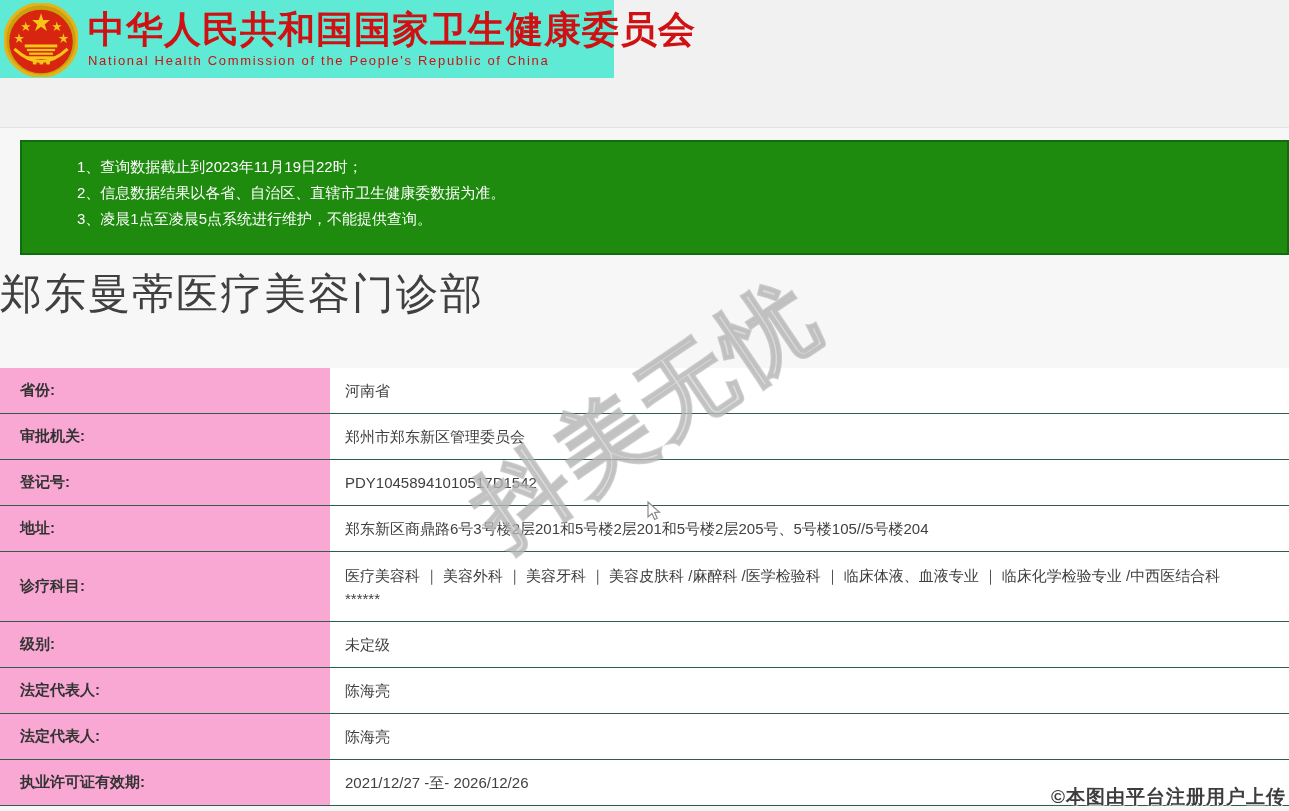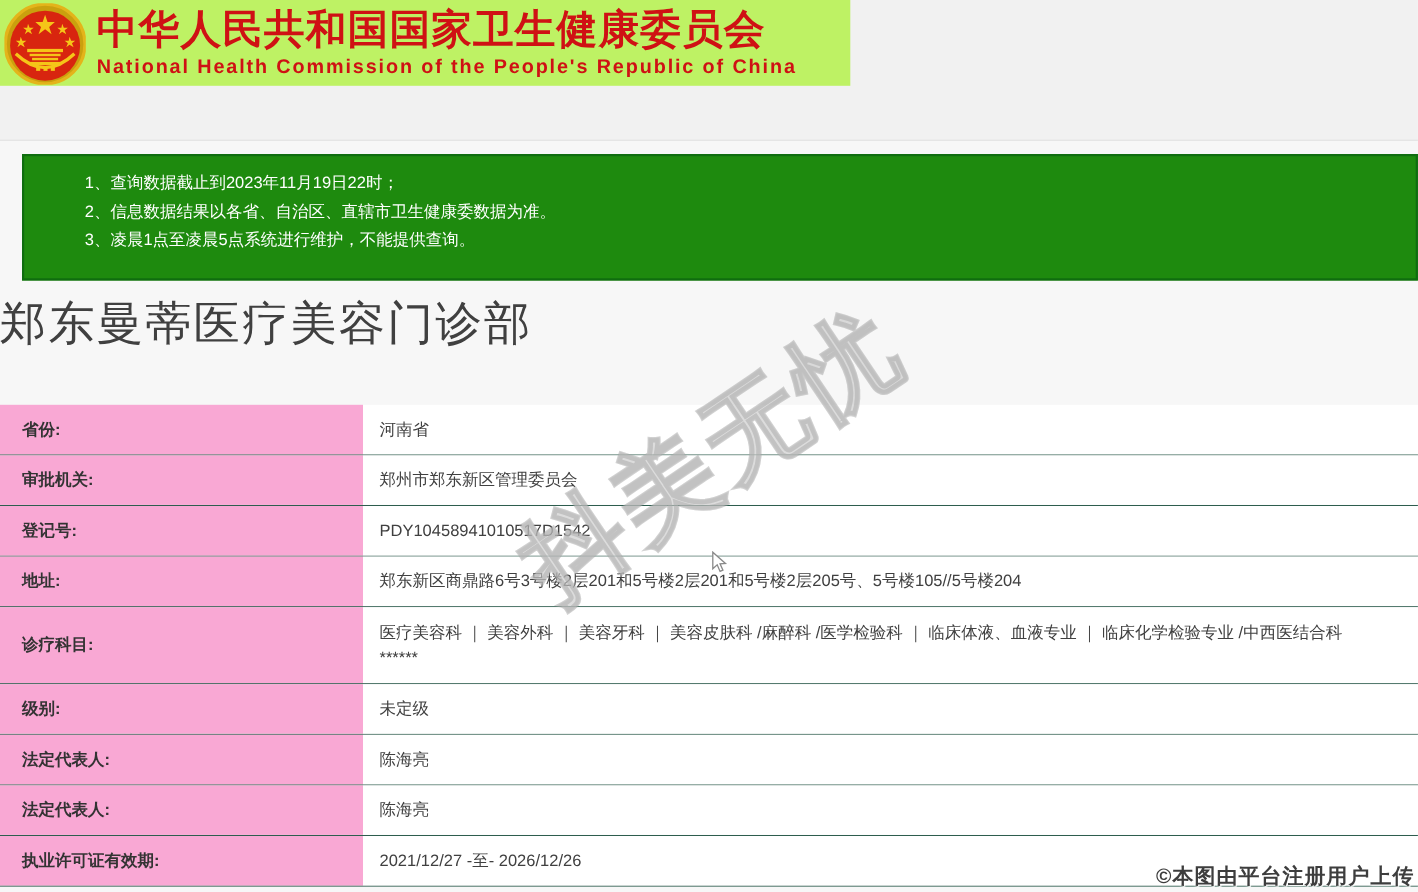--- a/index.html
+++ b/index.html
@@ -7,31 +7,31 @@
     width:1289px;height:811px;position:relative;overflow:hidden;
     background:#f7f7f7;
     font-family:"Liberation Sans","DejaVu Sans",sans-serif;
   }
   
   .topbar{
     position:absolute;top:0;left:0;width:1289px;height:128px;
     background:#f1f1f1;border-bottom:1px solid #e2e2e2;box-sizing:border-box;
   }
   .logo-block{
-    position:absolute;top:0;left:0;width:773px;height:78px;background:#bef264;
+    position:absolute;top:0;left:0;width:614px;height:78px;background:#5eead4;
     display:flex;align-items:center;
   }
   .emblem{width:74px;height:74px;margin:2px 10px 0 4px;flex:0 0 auto}
   .header-titles{display:flex;flex-direction:column;justify-content:center}
   .title-cn{
     font-size:37px;font-weight:bold;color:#cf1114;letter-spacing:1px;line-height:40px;
     white-space:nowrap;
   }
   .title-en{
-    font-size:18px;font-weight:bold;color:#cf1114;letter-spacing:1.7px;margin-top:3px;
+    font-size:13px;font-weight:normal;color:#cf1114;letter-spacing:1.7px;margin-top:3px;
     white-space:nowrap;
   }
   
   .notice{
     position:absolute;top:140px;left:20px;right:0;height:115px;box-sizing:border-box;
     background:#1e8a0e;border:2px solid #0f6d0f;
     color:#ffffff;font-size:15px;padding:12px 10px 0 55px;
   }
   .notice .line{line-height:26px;white-space:nowrap}
   

